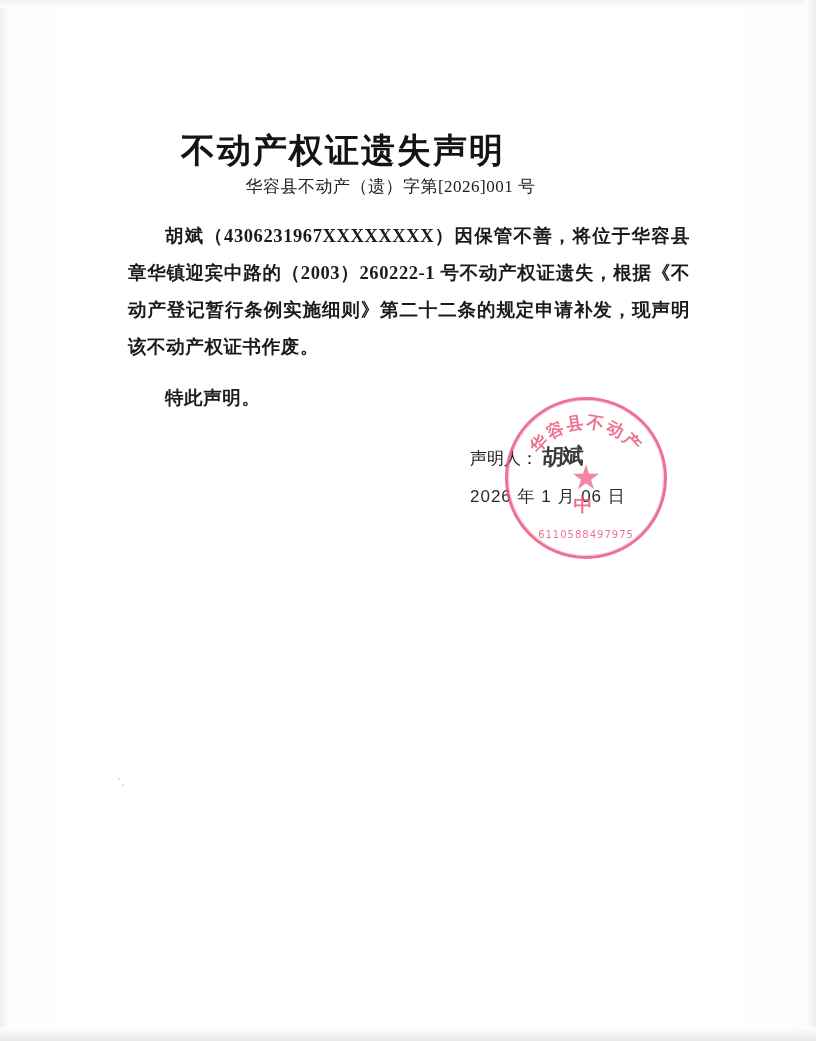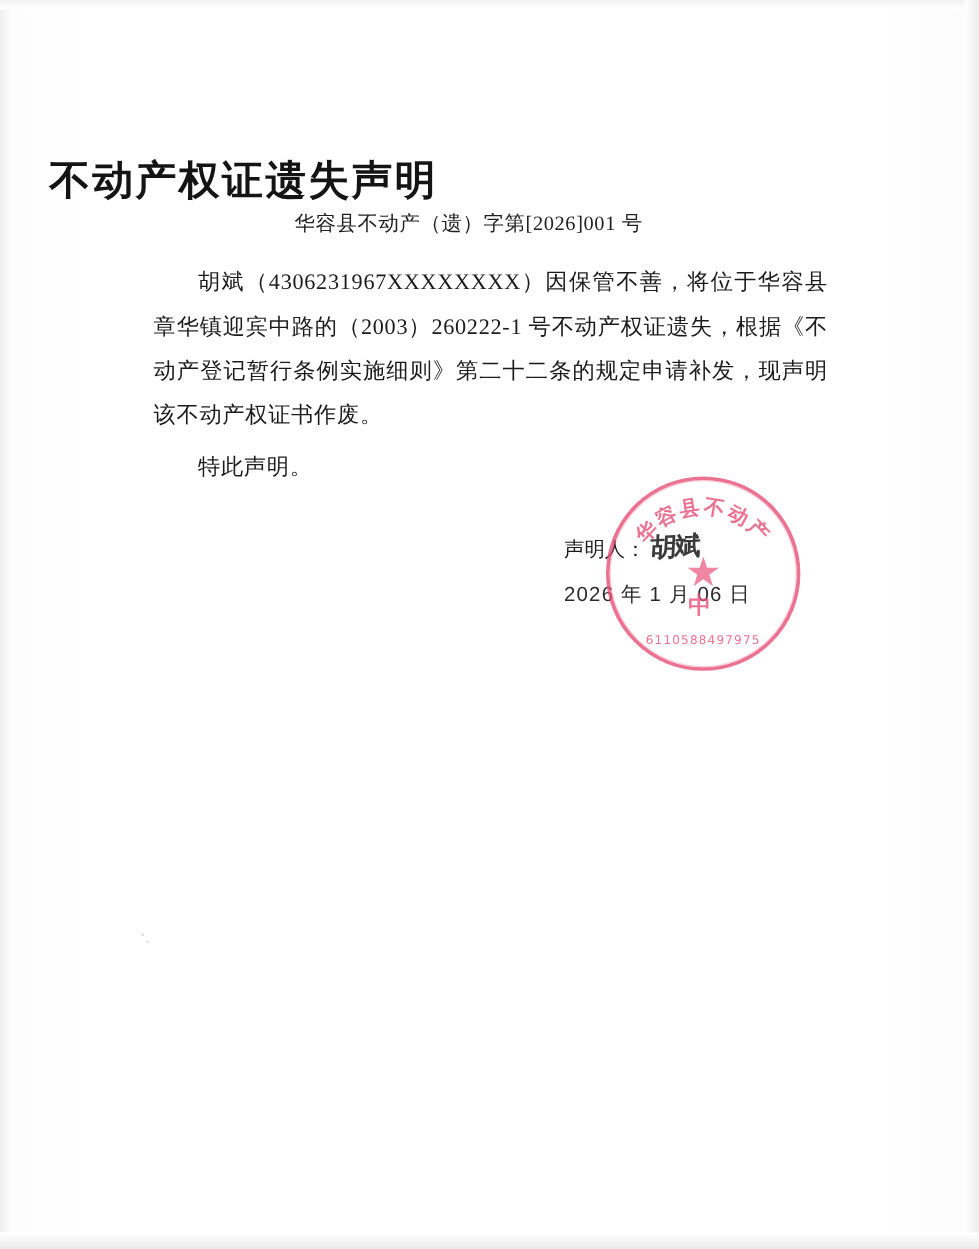--- a/index.html
+++ b/index.html
@@ -45,26 +45,26 @@
     right: 0; top: 0; bottom: 0;
     width: 12px;
     background: linear-gradient(to left, #ededed, #ffffff);
   }
 
   .doc-title {
     position: absolute;
     top: 105px;
     left: 0;
     width: 686px;
+    text-align: center;
     font-family: "DejaVu Serif", "Liberation Serif", serif;
     font-weight: bold;
     font-size: 34px;
     letter-spacing: 2px;
     color: #141414;
-    padding-left: 41px;
   }
 
   .doc-number {
     position: absolute;
     top: 175px;
     left: 0;
     width: 781px;
     text-align: center;
     font-size: 17px;
     letter-spacing: 0.5px;
@@ -74,27 +74,28 @@
   .body-block {
     position: absolute;
     top: 218px;
     left: 128px;
     width: 562px;
     font-size: 18.5px;
     line-height: 37px;
     letter-spacing: 0.6px;
     color: #1b1b1b;
     text-align: justify;
+    font-weight: bold;
   }
   .body-para {
     text-indent: 2em;
     margin: 0;
   }
   .body-para + .body-para {
-    margin-top: 6px;
+    margin-top: 14px;
   }
 
   .sig-block {
     position: absolute;
     left: 470px;
     top: 437px;
     width: 240px;
     font-size: 17px;
     color: #1b1b1b;
     line-height: 38px;

